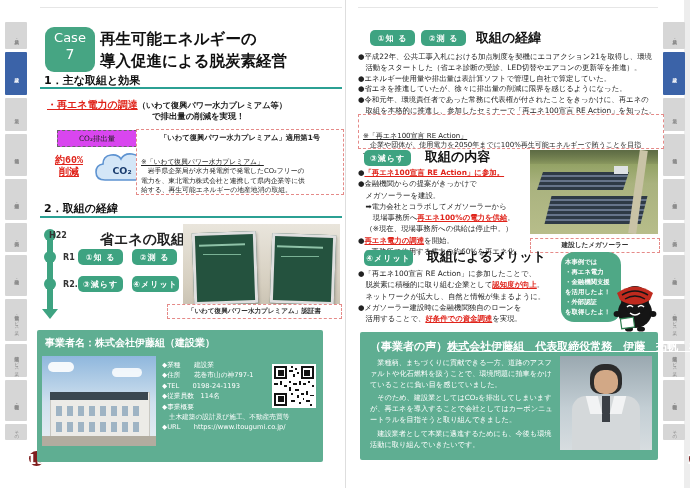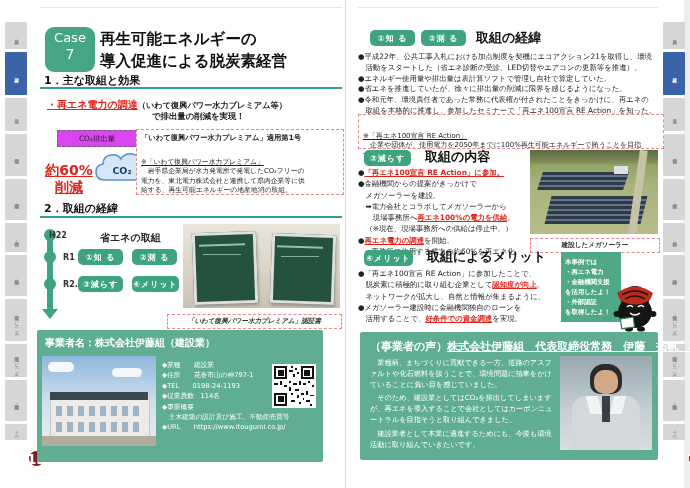--- a/index.html
+++ b/index.html
@@ -34,21 +34,21 @@
   .tl-bar{background:#3ea381;}
   .tl-dot{background:#3ea381;border-radius:50%;width:12px;height:12px;}
   .tl-arrow{width:0;height:0;border-left:8px solid transparent;border-right:8px solid transparent;
             border-top:10px solid #3ea381;}
   .yr{font-size:8px;font-weight:bold;color:#333;}
   
   .gpanel{background:#5fae92;border-radius:2px;}
   .detail-line{font-size:6.7px;color:#fff;line-height:10.4px;white-space:nowrap;}
   .photo{overflow:hidden;position:absolute;}
   .bullet-line{white-space:nowrap;}
-  .bubble{background:#4fa886;border-radius:0;color:#fff;font-size:6.4px;font-weight:bold;
+  .bubble{background:#4fa886;border-radius:13px;color:#fff;font-size:6.4px;font-weight:bold;
           line-height:10px;padding:5px 4px;}
   .bubble:after{content:"";position:absolute;right:-6px;bottom:12px;width:0;height:0;
           border-top:5px solid transparent;border-bottom:5px solid transparent;border-left:8px solid #4fa886;}
   p{margin:0 0 3px 0;}
 </style>
 </head>
 <body>
 
 <div id="stage">
 
@@ -98,67 +98,67 @@
 
   <div class="abs sec-head" style="left:44px;top:73px;font-size:11px;">1．主な取組と効果</div>
   <div class="abs h-rule" style="left:40px;top:87px;width:302px;"></div>
 
   <div class="abs" style="left:47px;top:98px;font-size:8.2px;">
     <span class="ru" style="font-size:10px;">・再エネ電力の調達</span><span class="b">（いわて復興パワー水力プレミアム等）</span>
   </div>
   <div class="abs b" style="left:152px;top:111px;font-size:8.4px;">で排出量の削減を実現！</div>
 
   <div class="abs dash-black" style="left:57px;top:130px;width:78px;height:15px;font-size:7.4px;">CO₂排出量</div>
-  <div class="abs ru" style="left:42px;top:162px;width:54px;font-size:14px;text-align:center;line-height:1.2;">
+  <div class="abs ru" style="left:42px;top:155px;width:54px;font-size:10px;text-align:center;line-height:1.2;font-family:Liberation Mono, monospace;">
     <div style="text-decoration:underline;">約60%</div>
     <div style="text-decoration:underline;">削減</div>
   </div>
   <div class="abs" style="left:92px;top:147px;width:62px;height:42px;">
     <svg width="62" height="42" viewBox="0 0 62 42">
       <path d="M13 33 Q4 33 4 25 Q4 18 11 17 Q11 9 19 8 Q26 7 29 12 Q32 6 40 7 Q48 8 48 16 Q57 17 57 25 Q57 33 48 33 Z" fill="#d4e6f7" stroke="#5e93d1" stroke-width="1.6"></path>
       <text x="30" y="27" text-anchor="middle" font-size="9.5" font-weight="bold" fill="#1a3c6e">CO₂</text>
     </svg>
   </div>
 
   <div class="abs dash-red" style="left:136px;top:129px;width:198px;height:58px;padding:3px 4px;font-size:6.8px;line-height:1.38;">
-    <div class="b" style="font-size:7.3px;">「いわて復興パワー水力プレミアム」適用第1号</div>
+    <div class="b" style="font-size:7.3px;text-align:center;">「いわて復興パワー水力プレミアム」適用第1号</div>
     <div class="bu">※「いわて復興パワー水力プレミアム」</div>
     <div>　岩手県企業局が水力発電所で発電したCO₂フリーの</div>
     <div>電力を、東北電力株式会社と連携して県内企業等に供</div>
     <div>給する、再生可能エネルギーの地産地消の取組。</div>
   </div>
 
   <div class="abs sec-head" style="left:44px;top:201px;font-size:11px;">2．取組の経緯</div>
   <div class="abs h-rule" style="left:40px;top:216px;width:302px;"></div>
 
   <div class="abs tl-bar" style="left:47px;top:230px;width:6px;height:80px;"></div>
   <div class="abs tl-arrow" style="left:42px;top:309px;"></div>
   <div class="abs tl-dot" style="left:44px;top:229px;"></div>
   <div class="abs tl-dot" style="left:44px;top:251px;"></div>
   <div class="abs tl-dot" style="left:44px;top:278px;"></div>
   <div class="abs yr" style="left:49px;top:231px;">H22</div>
-  <div class="abs b" style="left:100px;top:231px;font-size:10px;">省エネの取組</div>
+  <div class="abs b" style="left:100px;top:231px;font-size:14px;">省エネの取組</div>
   <div class="abs yr" style="left:63px;top:253px;">R1</div>
   <div class="abs yr" style="left:63px;top:280px;">R2.5</div>
   <div class="abs step" style="left:78px;top:249px;width:45px;height:16px;">①知 る</div>
   <div class="abs step" style="left:132px;top:249px;width:45px;height:16px;">②測 る</div>
   <div class="abs step" style="left:78px;top:276px;width:45px;height:16px;">③減らす</div>
   <div class="abs step" style="left:132px;top:276px;width:47px;height:16px;">④メリット</div>
 
   <div class="photo" style="left:183px;top:224px;width:157px;height:84px;background:linear-gradient(180deg,#e9e5dc,#d6cfc0 70%,#c9c2b2);">
     <div class="abs" style="left:10px;top:8px;width:58px;height:66px;background:#24523e;border:3px solid #dfdfdf;transform:rotate(-2deg);
          box-shadow:1px 2px 3px rgba(0,0,0,.25);"></div>
     <div class="abs" style="left:88px;top:10px;width:58px;height:64px;background:#24523e;border:3px solid #dfdfdf;transform:rotate(2deg);
          box-shadow:1px 2px 3px rgba(0,0,0,.25);"></div>
     <div class="abs" style="left:16px;top:20px;width:46px;height:2px;background:#8fc3a8;transform:rotate(-2deg);"></div>
     <div class="abs" style="left:94px;top:22px;width:46px;height:2px;background:#8fc3a8;transform:rotate(2deg);"></div>
     <div class="abs" style="left:20px;top:30px;width:38px;height:1px;background:#7ab295;"></div>
     <div class="abs" style="left:98px;top:32px;width:38px;height:1px;background:#7ab295;"></div>
   </div>
-  <div class="abs dash-red caption" style="left:167px;top:314px;width:173px;height:13px;font-style:italic;">「いわて復興パワー水力プレミアム」認証書</div>
+  <div class="abs dash-red caption" style="left:167px;top:304px;width:173px;height:13px;">「いわて復興パワー水力プレミアム」認証書</div>
 
   <div class="abs gpanel" style="left:37px;top:330px;width:286px;height:132px;"></div>
   <div class="abs b white" style="left:45px;top:336px;font-size:10px;">事業者名：株式会社伊藤組（建設業）</div>
   <div class="photo" style="left:42px;top:356px;width:114px;height:90px;background:linear-gradient(180deg,#8fb7dd,#cfe0ee 52%,#e8eef3);">
     <div class="abs" style="left:6px;top:6px;width:26px;height:10px;background:#fff;border-radius:6px;opacity:.9;"></div>
     <div class="abs" style="left:70px;top:12px;width:30px;height:9px;background:#fff;border-radius:6px;opacity:.85;"></div>
     <div class="abs" style="left:8px;top:36px;width:98px;height:44px;background:#ecebe7;border:1px solid #c9c8c2;"></div>
     <div class="abs" style="left:8px;top:36px;width:98px;height:8px;background:#3a4750;"></div>
     <div class="abs" style="left:14px;top:50px;width:86px;height:10px;background:repeating-linear-gradient(90deg,#9fb4c4 0 6px,#ecebe7 6px 11px);"></div>
     <div class="abs" style="left:14px;top:66px;width:86px;height:10px;background:repeating-linear-gradient(90deg,#9fb4c4 0 6px,#ecebe7 6px 11px);"></div>

